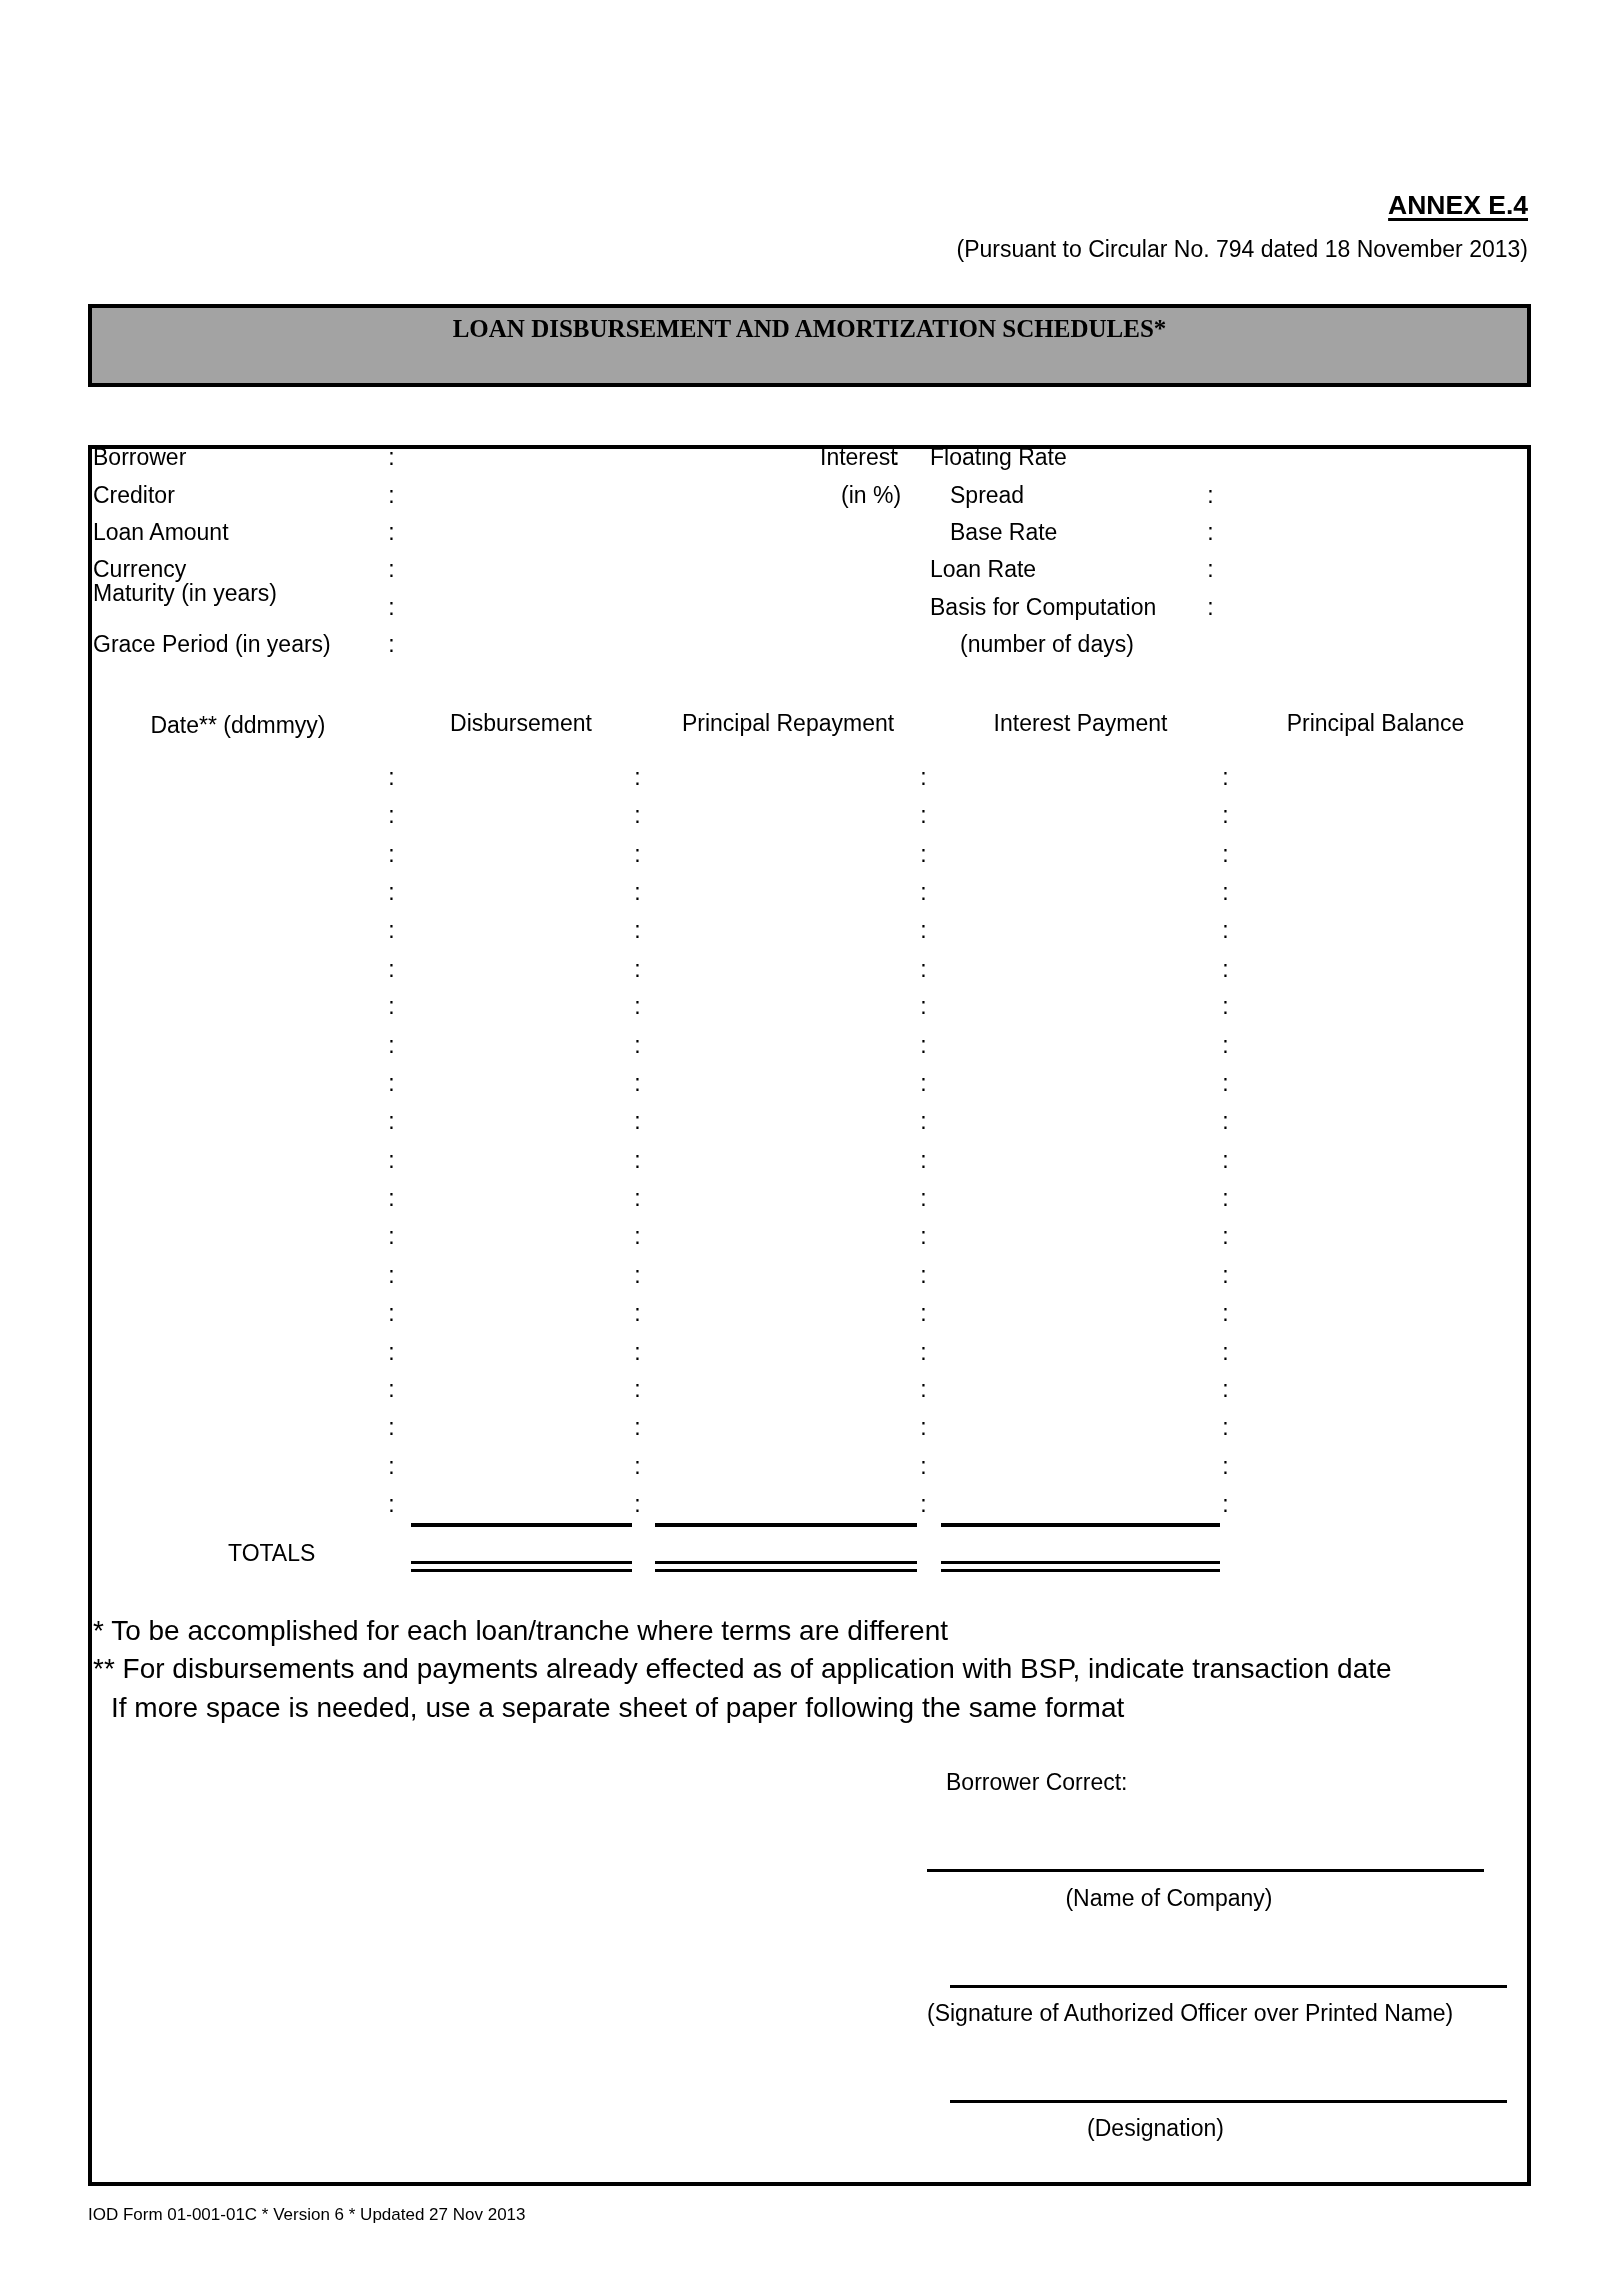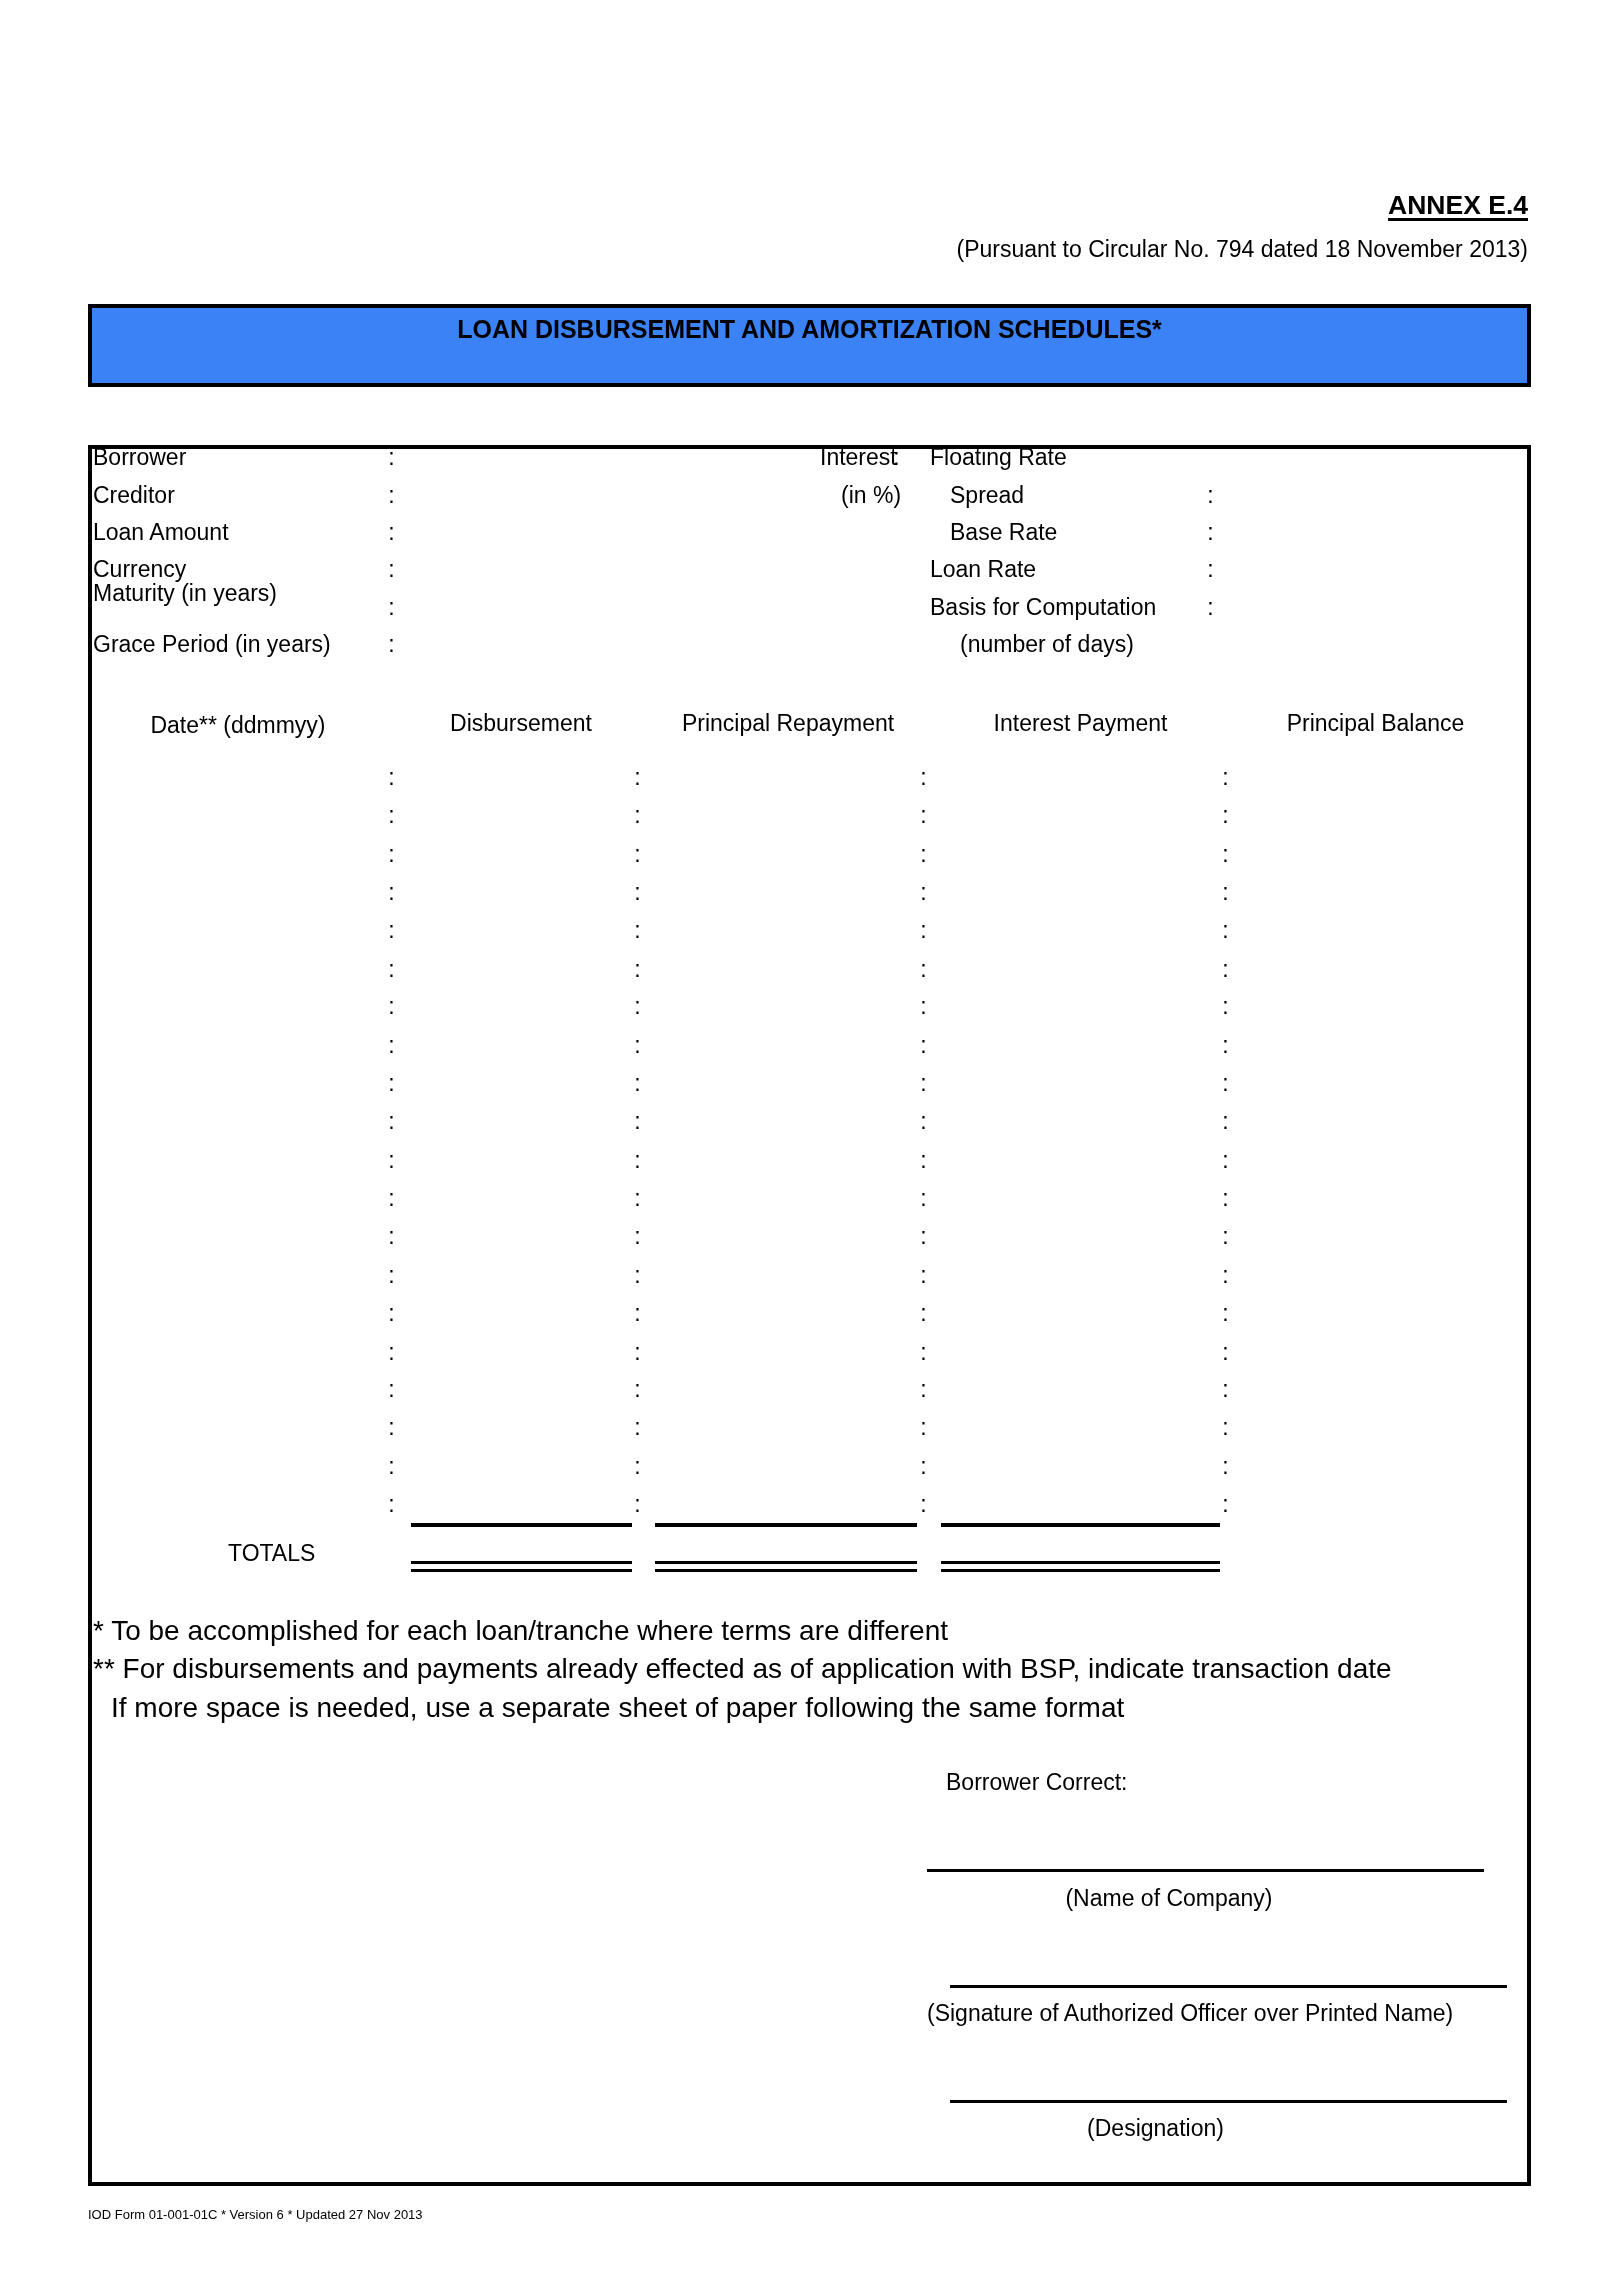--- a/index.html
+++ b/index.html
@@ -1,27 +1,27 @@
 <!DOCTYPE html>
 <html style="font-size:14.6px"><head>
 <meta charset="utf-8">
 <style>
   html, body { margin: 0; padding: 0; background: #ffffff; }
   body { width: 1618px; height: 2284px; position: relative; overflow: hidden;
          font-family: "Liberation Sans", sans-serif; color: #000; }
   .abs { position: absolute; white-space: nowrap; }
   .t26 { font-size: 23px; line-height: 27.4px; }
   .t22 { font-size: 28px; line-height: 24px; }
-  .t18 { font-size: 13px; line-height: 20px; }
+  .t18 { font-size: 17px; line-height: 20px; }
 
   #annex-title { right: 90px; top: 190px; font-size: 26.5px; font-weight: bold; text-decoration: underline; text-decoration-thickness: 2.7px; text-underline-offset: 3.7px; }
   #pursuant { right: 90px; top: 236px; }
 
-  #title-box { left: 88px; top: 304px; width: 1435px; height: 75px; background: #3b82f6;
-               border: 4.6px solid #000; box-sizing: content-box; }
+  #title-box { left: 88px; top: 304px; width: 1435px; height: 75px; background: #a3a3a3;
+               border: 4.6px solid #000; box-sizing: content-box; font-family: Liberation Serif, serif; }
   #title-main { left: 0; right: 0; top: 7.3px; text-align: center; font-size: 25px; font-weight: bold; }
   #title-sub { left: 0; right: 0; top: 48px; text-align: center; font-size: 20px; color: #222; }
 
   #main-box { left: 88px; top: 445px; width: 1435px; height: 1733px; border: 4.6px solid #000; }
 
   .colon { width: 9.1px; text-align: center; }
   .line { position: absolute; height: 3.7px; background: #000; }
   .dline { position: absolute; height: 11px; border-top: 3.7px solid #000; border-bottom: 3.7px solid #000; box-sizing: border-box; }
   .sigline { position: absolute; height: 2.7px; background: #000; }
   .center { text-align: center; }

